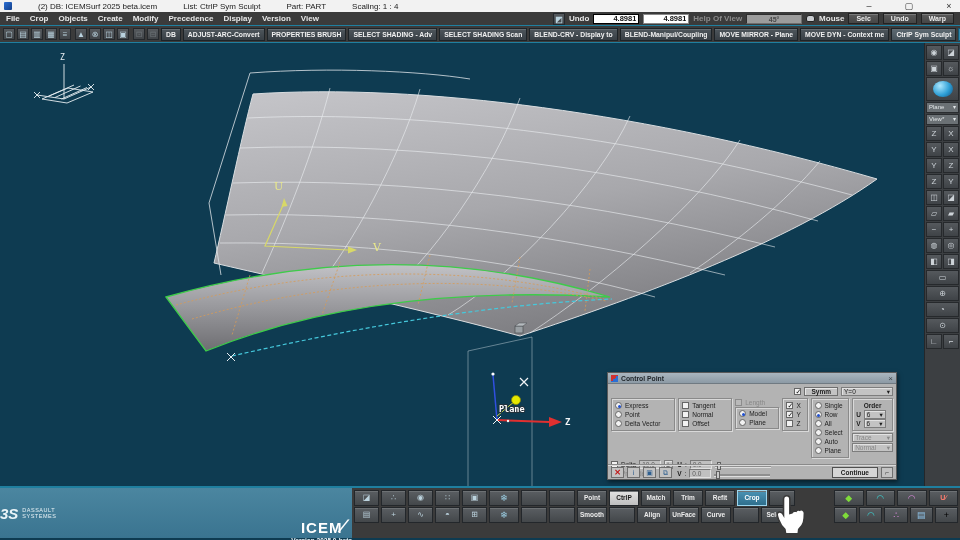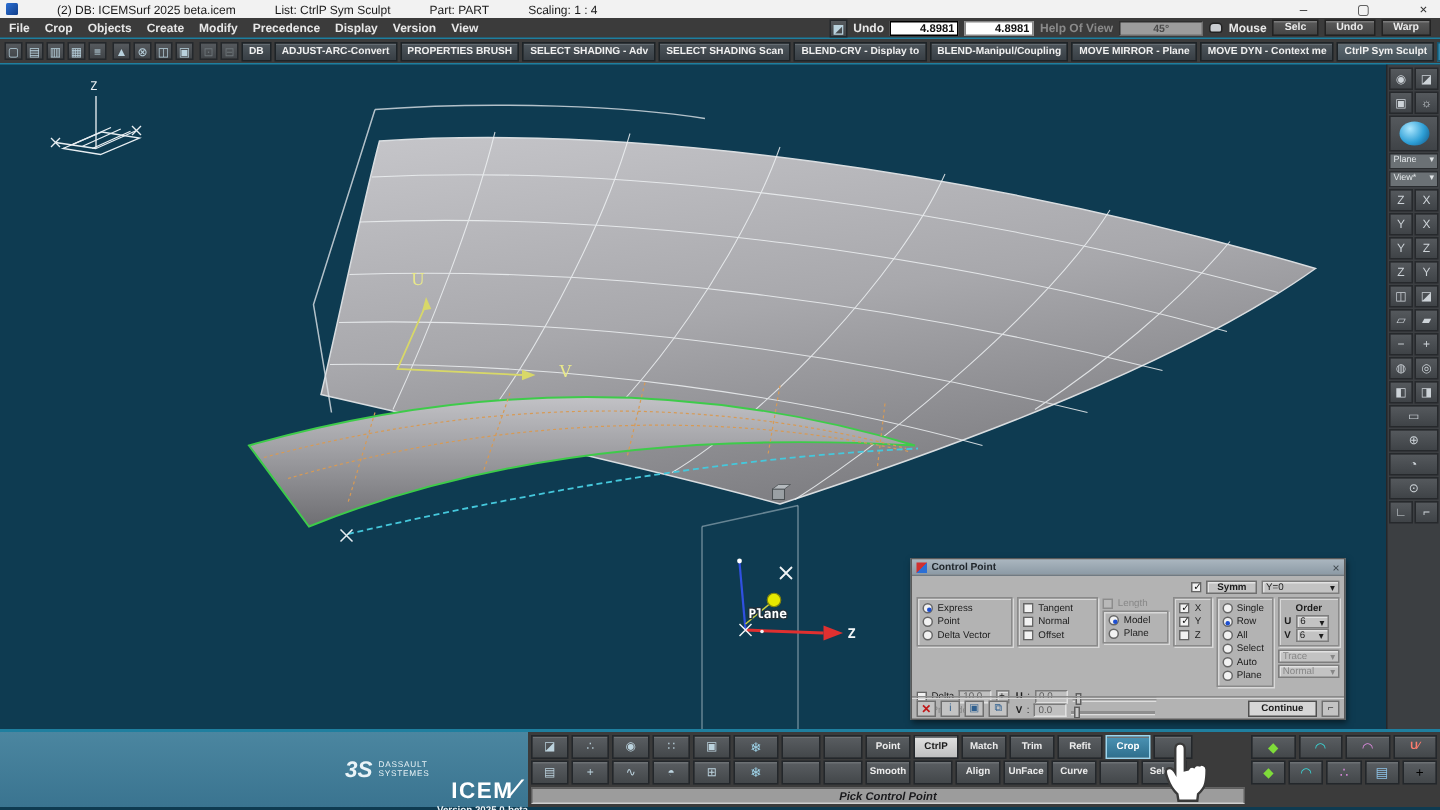--- a/index.html
+++ b/index.html
@@ -120,21 +120,21 @@
     color:#2f5f8f; font-size:7px; line-height:10px; text-align:center; }
   .contbtn { background:#d6d6d6; border:1px solid #4f4f4f; padding:0 8px; height:11px;
     line-height:10px; font-weight:bold; margin-left:auto; }
   .cornericon { width:12px; height:11px; border:1px solid #6f6f6f; color:#444;
     font-size:7px; line-height:10px; text-align:center; background:#c3c3c3; }
 
   
   .bottombar { position:relative; height:52px; background:#3b3b3b;
     border-top:2px solid #1f7f9f; display:flex; }
   .brand { width:352px; background:linear-gradient(#4b86a0,#3a7490); display:flex;
-    align-items:center; justify-content:flex-end; gap:5px; color:#fff; }
+    align-items:center; justify-content:space-between; gap:18px; color:#fff; }
   .b3ds { display:flex; align-items:center; gap:4px; }
   .b3ds .swirl { font-size:15px; font-style:italic; font-weight:bold; color:#eaf4f8; }
   .b3ds .dass { font-size:5.5px; line-height:6px; letter-spacing:.5px; color:#e8f2f6; }
   .icemblk { text-align:center; }
   .icemlogo { font-size:15px; font-weight:bold; letter-spacing:1px; color:#fff; position:relative;margin-top:36px; }
   .icemlogo .slash { position:absolute; right:6px; top:-3px; font-size:18px;
     font-weight:bold; color:#fff; transform:skewX(-10deg); }
   .verstr { font-size:6.5px; font-weight:bold; color:#eaf3f7; margin-top:1px; }
   .bcenter { width:480px; display:flex; flex-direction:column; padding:2px 2px 0 2px; gap:1px; }
   .brow { display:flex; gap:2px; height:16px; }
@@ -614,21 +614,20 @@
         <span class="bempty"></span>
         <span class="bempty"></span>
         <span class="bbtn">Smooth</span>
         <span class="bempty"></span>
         <span class="bbtn">Align</span>
         <span class="bbtn">UnFace</span>
         <span class="bbtn">Curve</span>
         <span class="bempty"></span>
         <span class="bbtn">Select</span>
       </div>
-      <div class="statusbar">Pick Control Point</div>
     </div>
 
     <div class="bright">
       <div class="brrow">
         <span class="rico ic-green">◆</span>
         <span class="rico ic-cyan">◠</span>
         <span class="rico ic-mag">◠</span>
         <span class="rico ic-red">U∕</span>
       </div>
       <div class="brrow">

